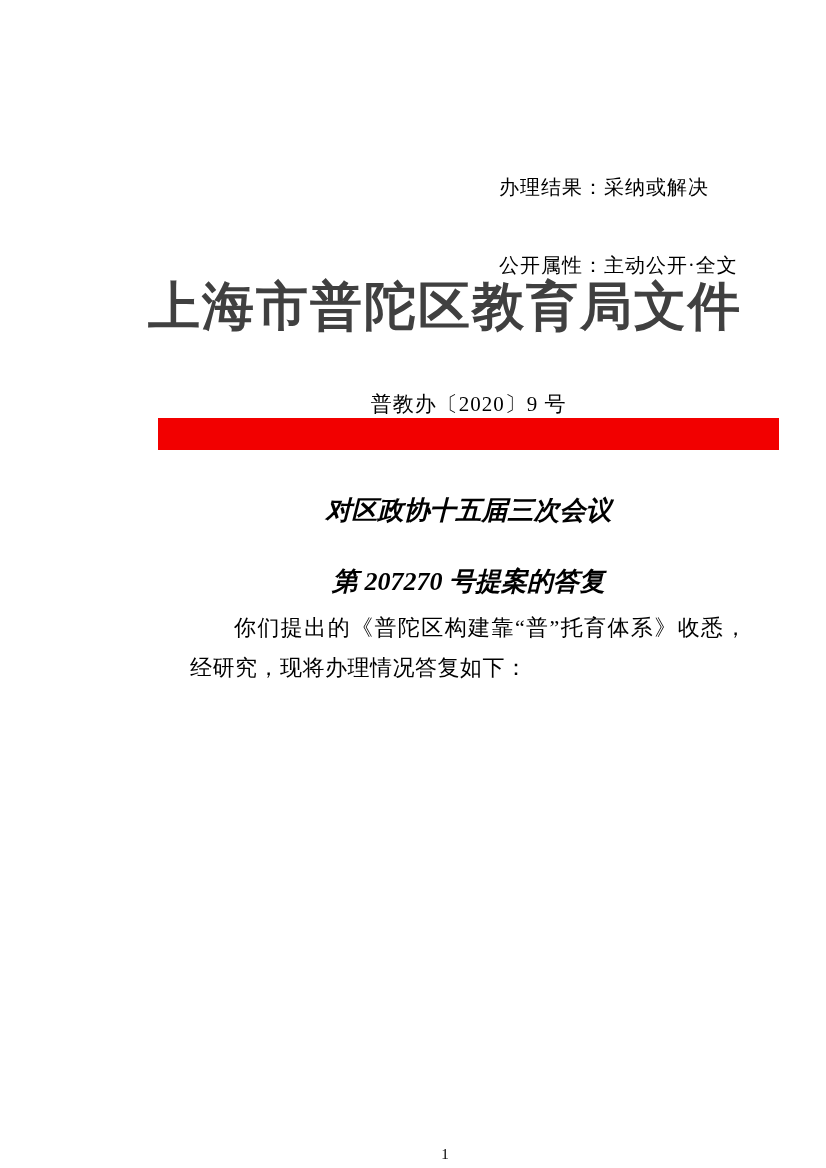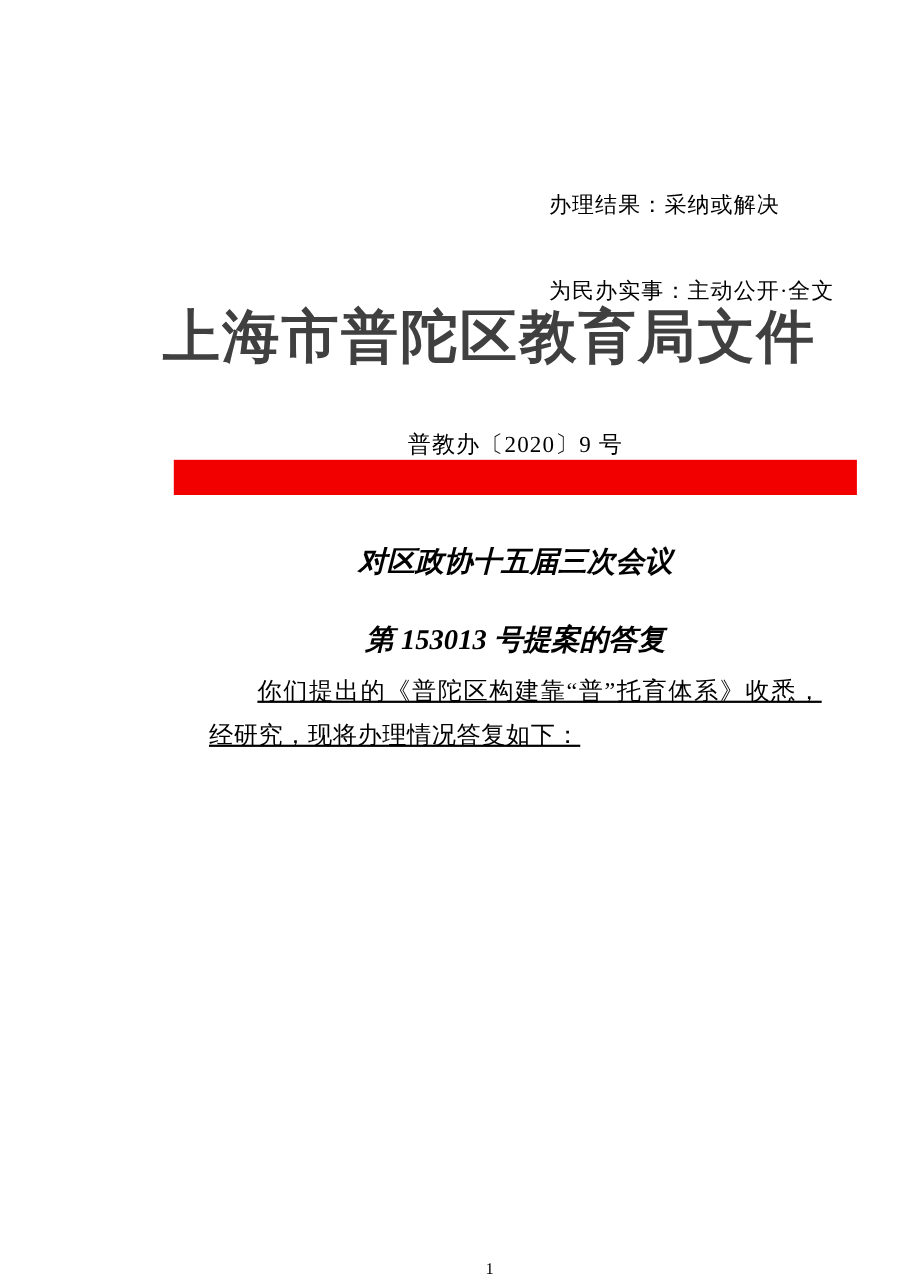--- a/index.html
+++ b/index.html
@@ -64,49 +64,49 @@
   .body-text {
     position: absolute;
     left: 126px;
     top: 544px;
     width: 621px;
     font-size: 22px;
     line-height: 40px;
     text-align: justify;
     letter-spacing: 0.5px;
   }
-  .body-text p.indent { text-indent: 2em; text-decoration: underline; }
+  .body-text p.indent { text-indent: 2em; }
   .page-number {
     position: absolute;
     left: 0;
     top: 1098px;
     width: 100%;
     text-align: center;
     font-size: 15px;
   }
 </style>
 </head>
 <body>
 
 <div class="page">
 
   <div class="meta-block">
     <div>办理结果：采纳或解决</div>
-    <div>为民办实事：主动公开·全文</div>
+    <div>公开属性：主动公开·全文</div>
   </div>
 
   <div class="agency-title" style="color: #404040;">上海市普陀区教育局文件</div>
 
   <div class="doc-number">普教办〔2020〕9 号</div>
 
   <div class="red-rule" style="background: rgb(242, 0, 0);"></div>
 
   <div class="doc-title">
     <div>对区政协十五届三次会议</div>
-    <div>第 153013 号提案的答复</div>
+    <div>第 207270 号提案的答复</div>
   </div>
 
   <div class="body-text">
     <p class="indent">你们提出的《普陀区构建靠“普”托育体系》收悉，经研究，现将办理情况答复如下：</p>
   </div>
 
   <div class="page-number">1</div>
 
 </div>
 

